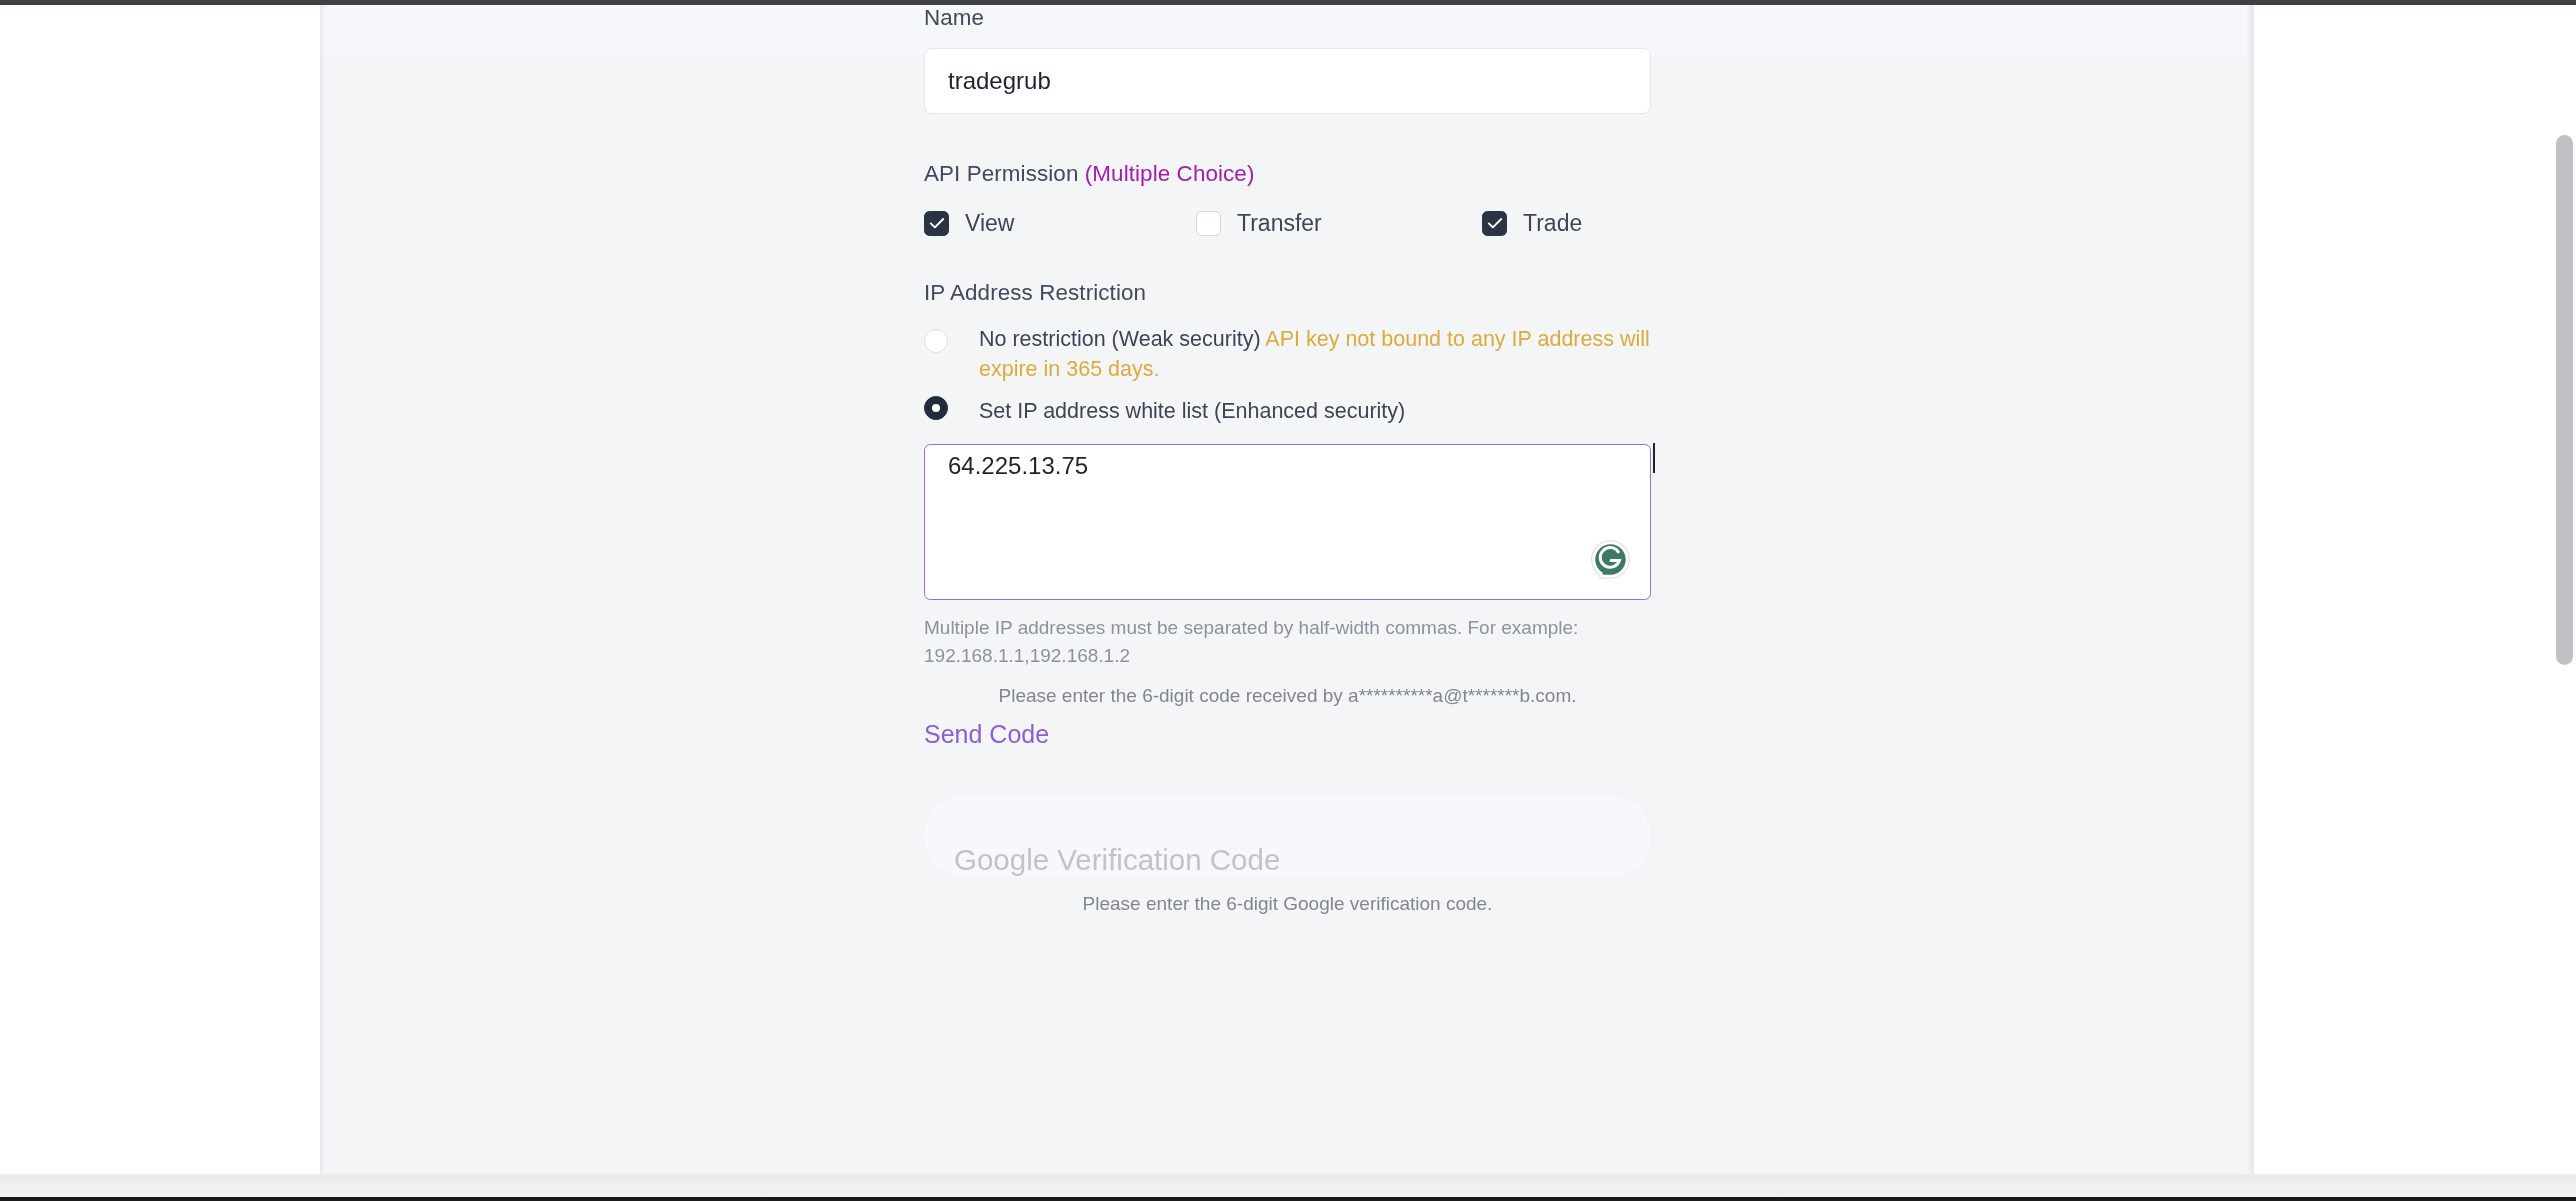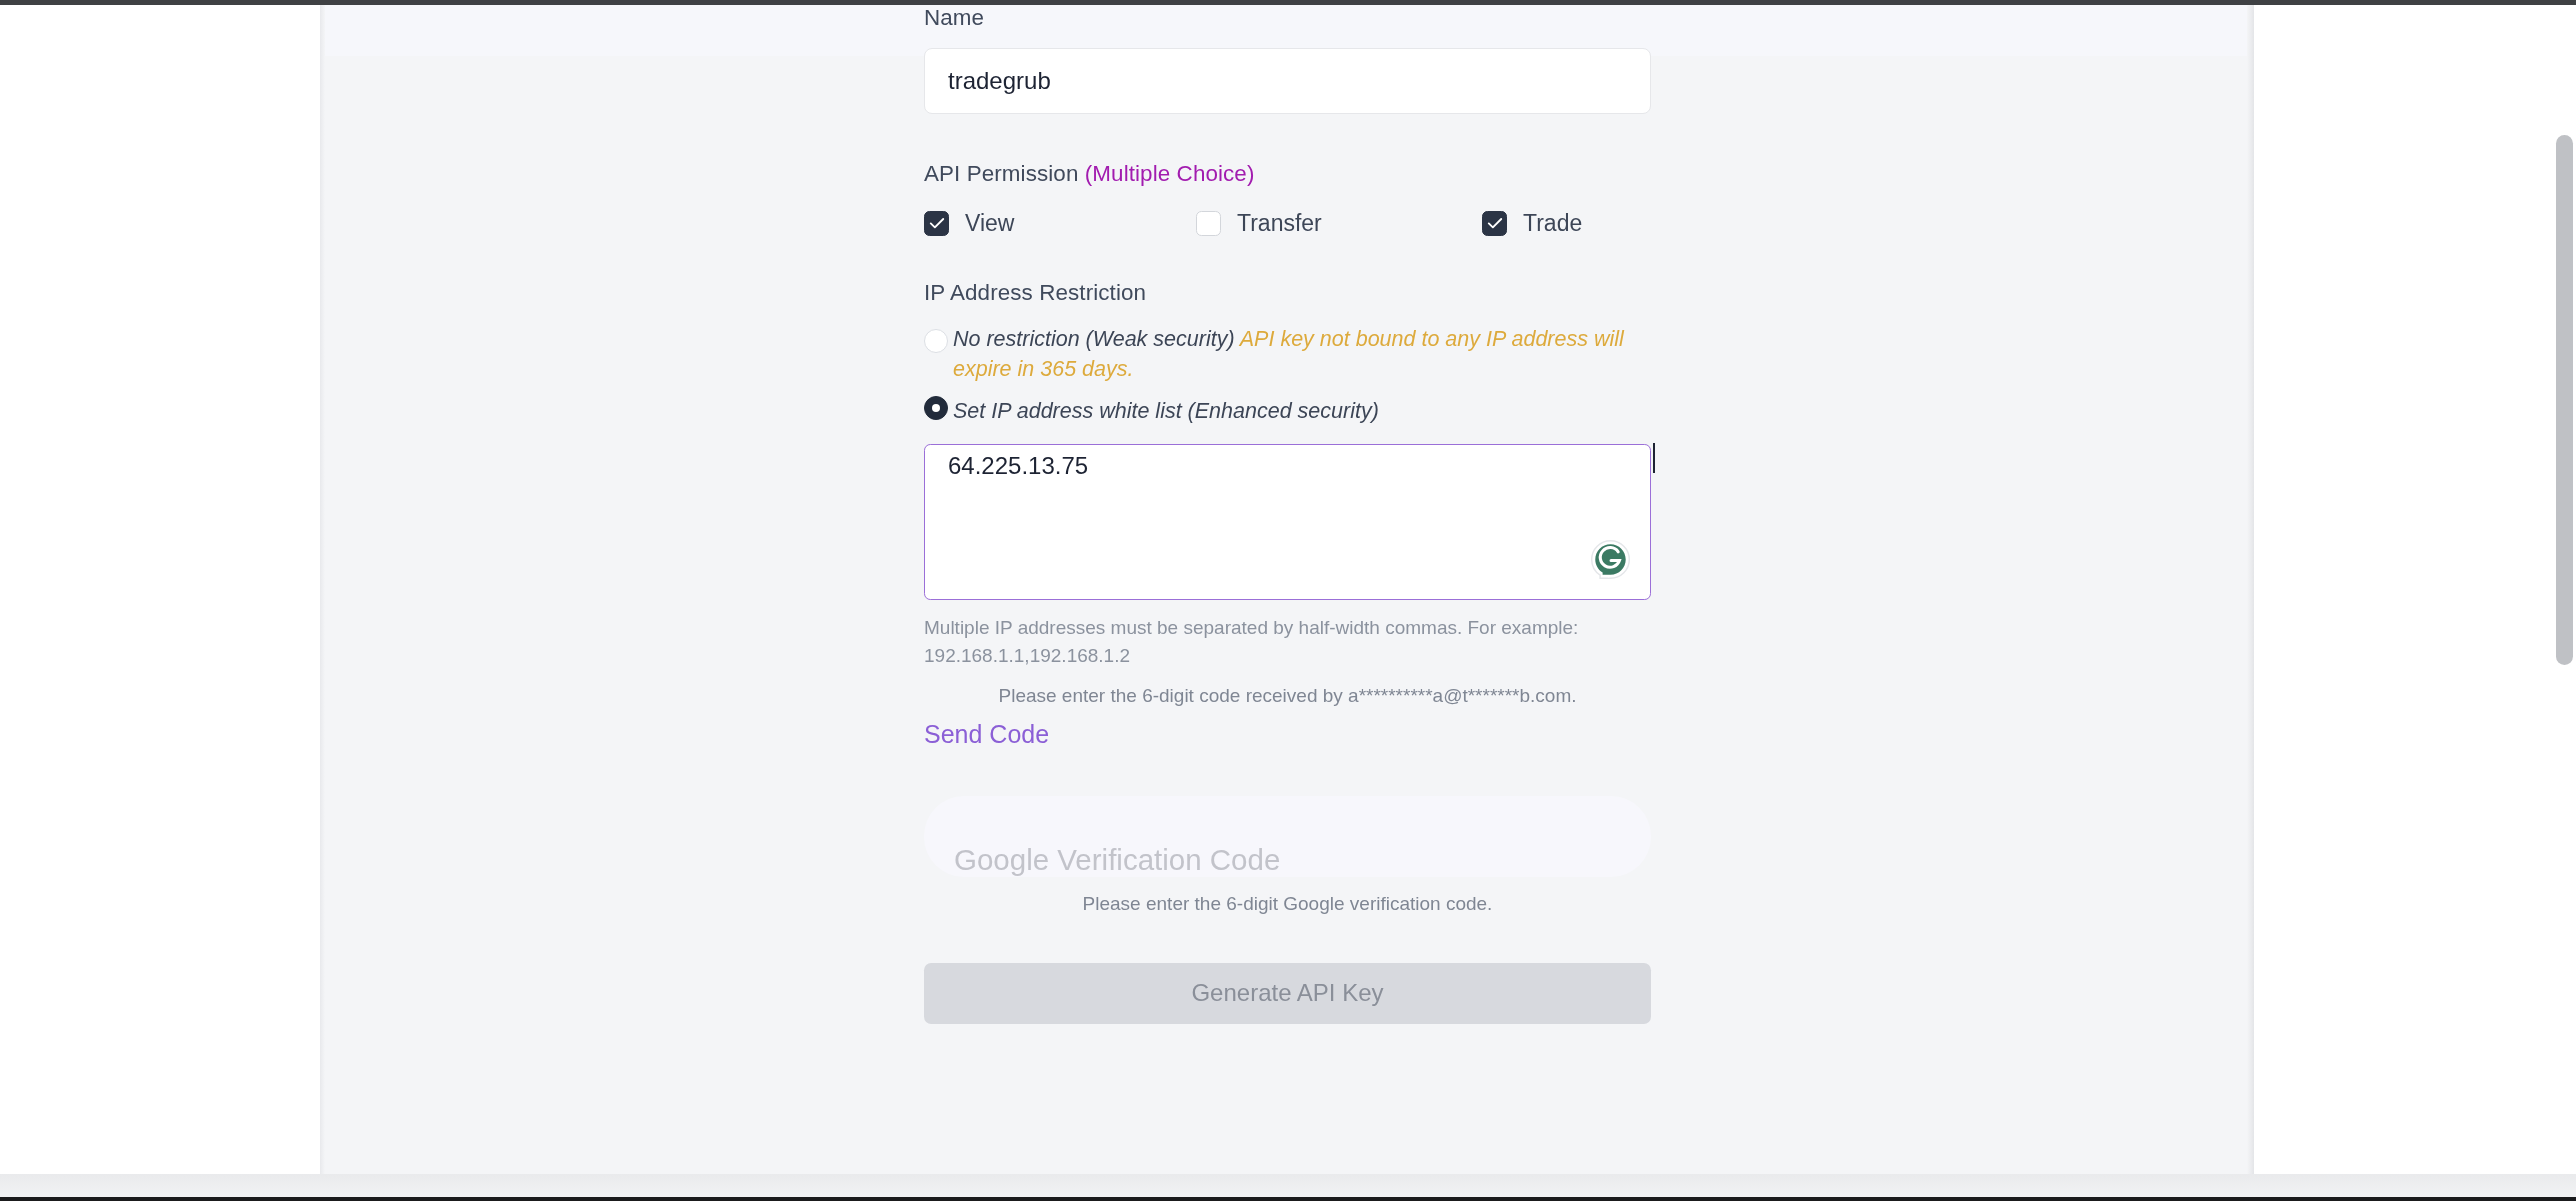--- a/index.html
+++ b/index.html
@@ -168,23 +168,22 @@
     color: #3d4657;
   }
 
   
   .ip-title { margin-top: 43px; }
 
   .radio-line {
     margin-top: 18px;
     display: flex;
     align-items: flex-start;
-    gap: 5px;
-    width: 727px;
-    font-style: italic;
+    gap: 31px;
+    width: 727px;
   }
   .radio {
     width: 24px; height: 24px;
     border-radius: 50%;
     flex: none;
     margin-top: 5.4px;
     display: flex;
     align-items: center;
     justify-content: center;
   }
@@ -375,21 +374,20 @@
     <div class="helper">Multiple IP addresses must be separated by half-width commas. For example: 192.168.1.1,192.168.1.2</div>
 
     <div class="note">Please enter the 6-digit code received by a**********a@t*******b.com.</div>
     <div class="send-code">Send Code</div>
 
     <div class="pill google">
       <span>Google Verification Code</span>
     </div>
     <div class="note">Please enter the 6-digit Google verification code.</div>
 
-    <div class="generate-btn">Generate API Key</div>
 
   </div>
 
   <div class="scrollbar-track">
     <div class="scrollbar-thumb"></div>
   </div>
 
 </div>
 
 <div class="chrome-bottom-band"></div>

